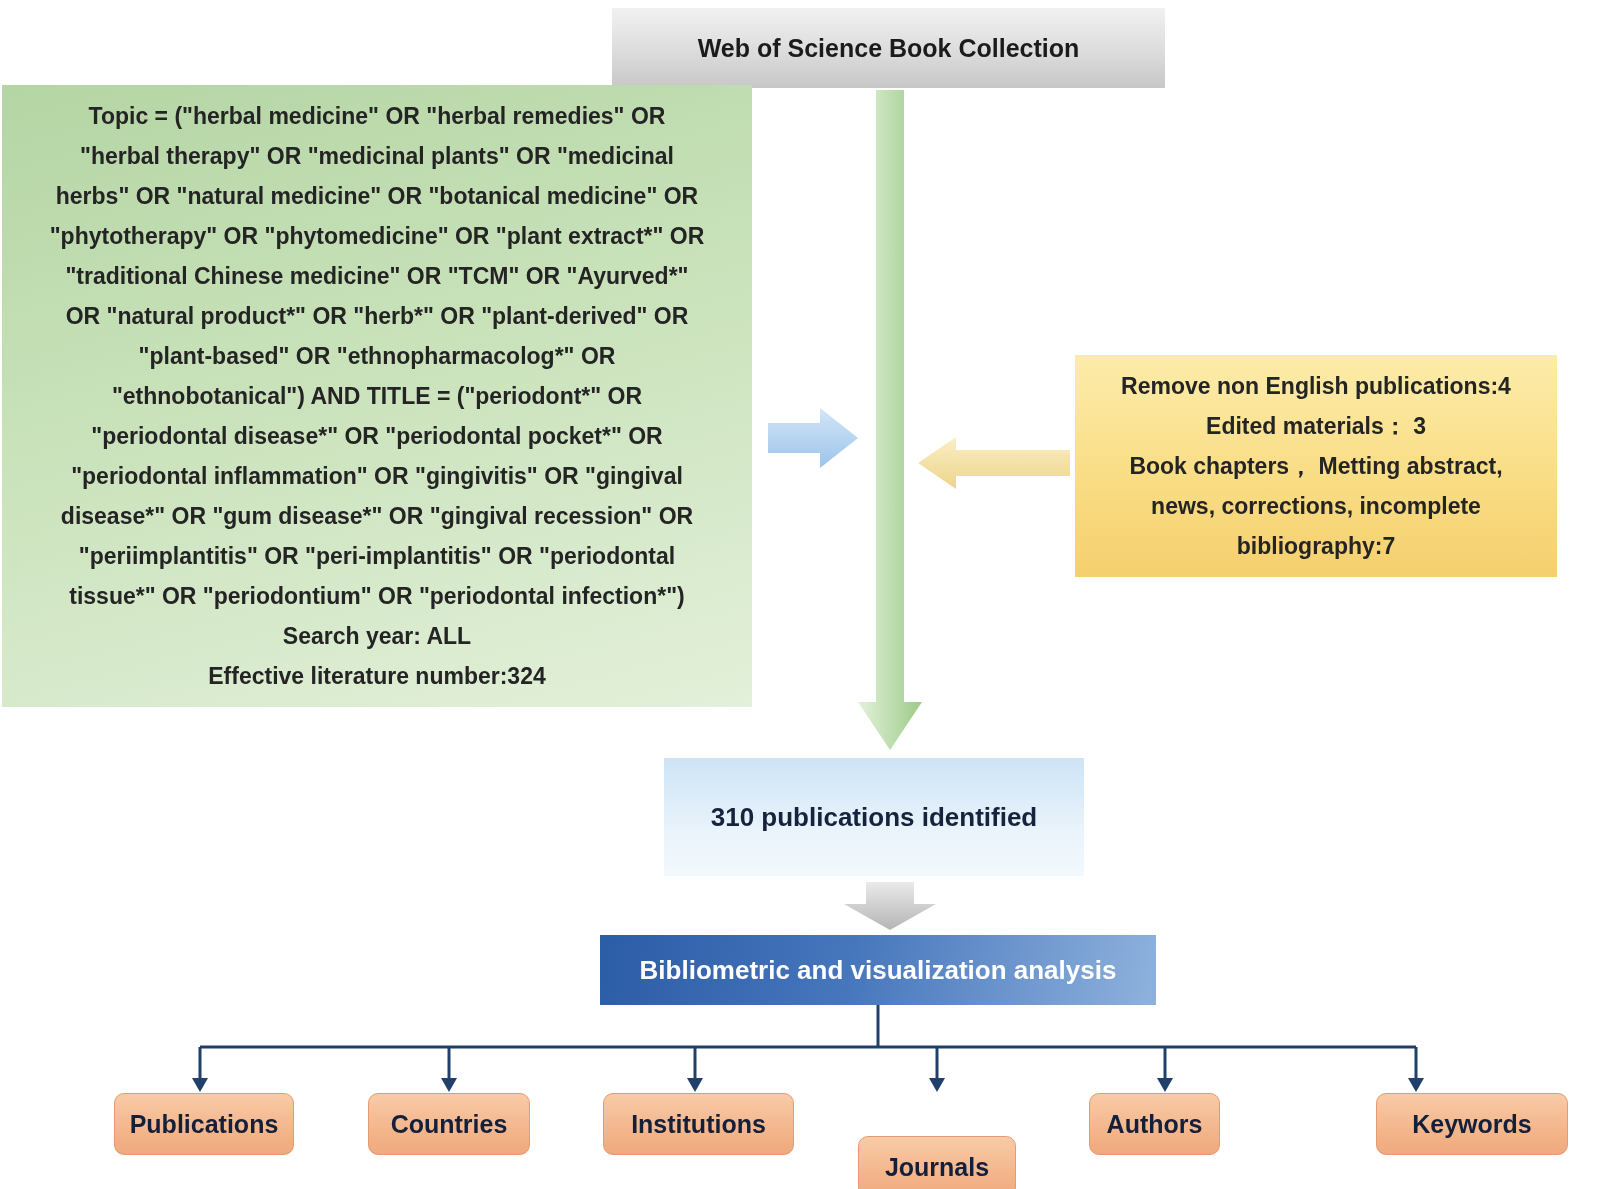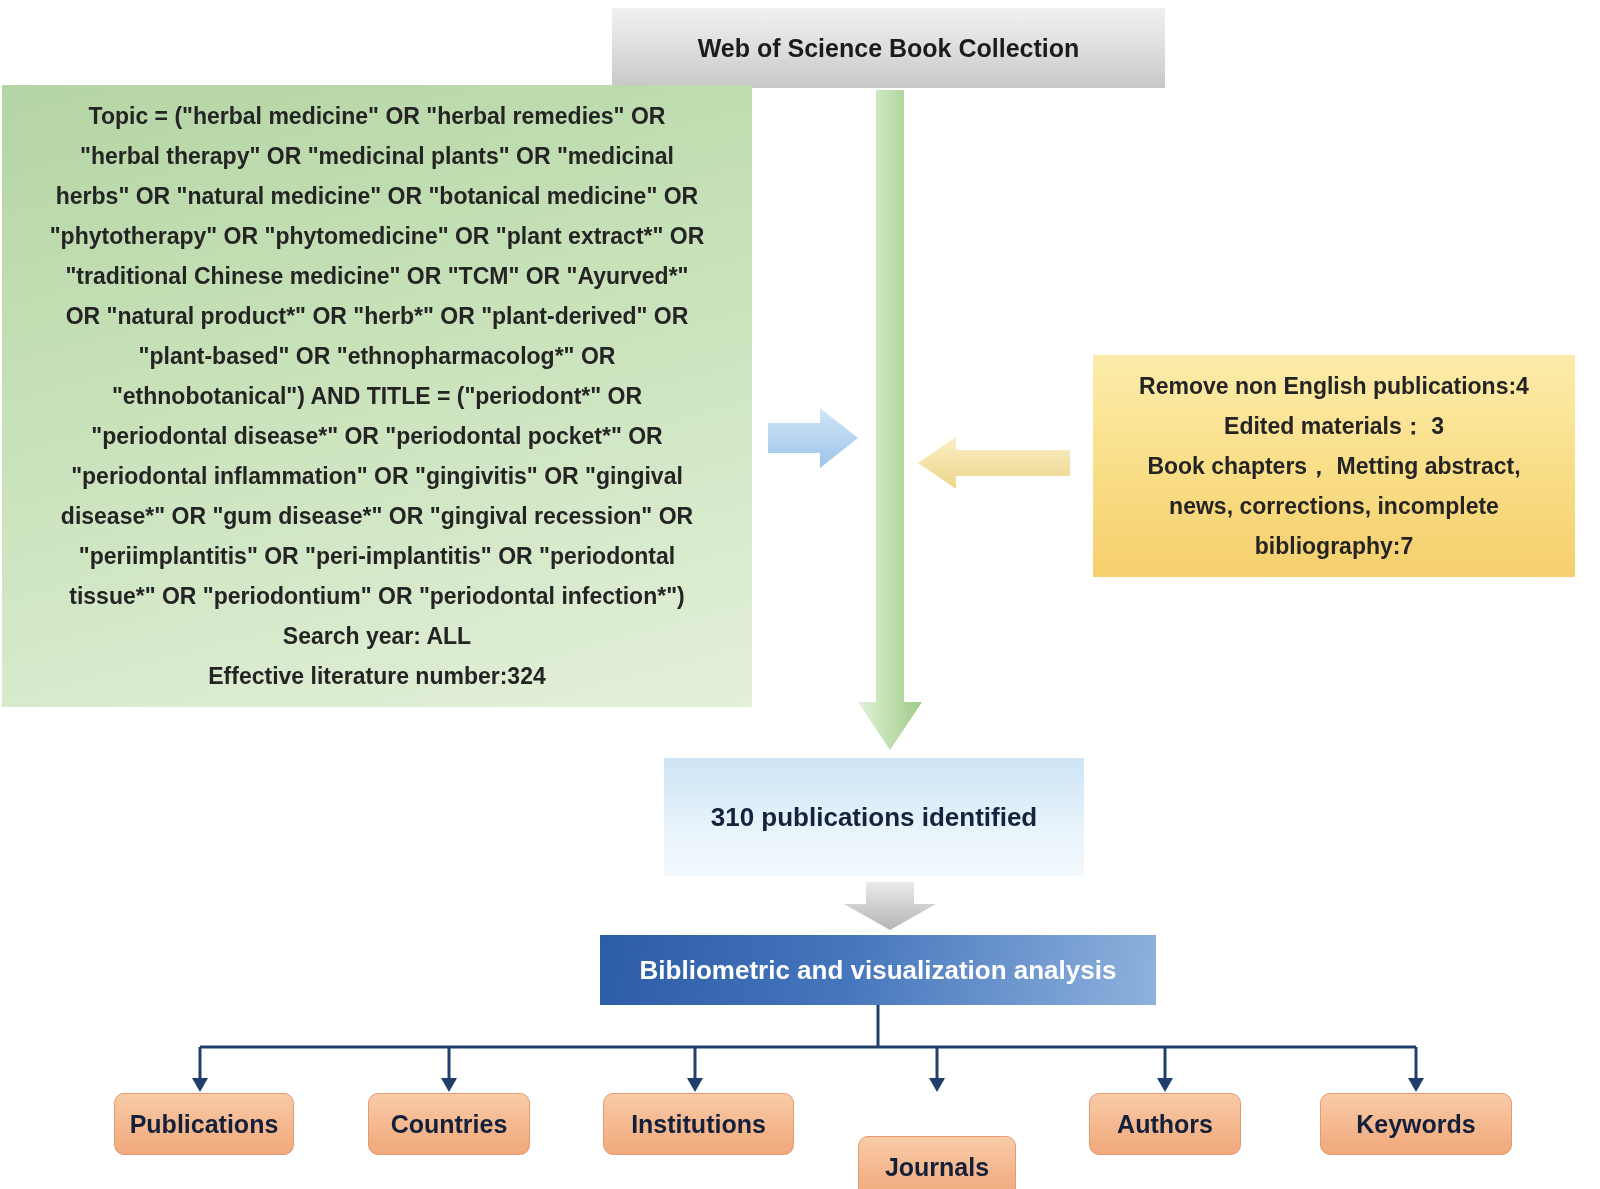--- a/index.html
+++ b/index.html
@@ -35,21 +35,20 @@
   }
   #green-box {
     left: 2px; top: 85px; width: 750px; height: 622px;
     background: linear-gradient(165deg, #b4d5a4 0%, #c9e2ba 45%, #e3f0da 100%);
   }
   #green-box .pre { font-size: 23px; line-height: 40px; color: #242424; }
 
   #yellow-box {
     left: 1075px; top: 355px; width: 482px; height: 222px;
     background: linear-gradient(180deg, #fcecaa 0%, #f9dd85 55%, #f5cf6d 100%);
-    margin-left: 18px;
   }
   #yellow-box .pre { font-size: 23px; line-height: 40px; color: #242424; }
 
   #identified-box {
     left: 664px; top: 758px; width: 420px; height: 118px;
     background: linear-gradient(180deg, #cde4f6 0%, #e8f3fb 60%, #f3f9fd 100%);
     font-size: 26px; color: #16233c;
   }
   #analysis-box {
     left: 600px; top: 935px; width: 556px; height: 70px;
@@ -60,22 +59,22 @@
     top: 1093px; height: 62px;
     background: linear-gradient(180deg, #f8cba8 0%, #f3b287 70%, #efa97d 100%);
     border: 1px solid #e59a70;
     border-radius: 10px;
     font-size: 25px; color: #14203a;
   }
   #cat-publications { left: 114px;  width: 180px; }
   #cat-countries    { left: 368px;  width: 162px; }
   #cat-institutions { left: 603px;  width: 191px; }
   #cat-journals     { left: 858px;  width: 158px; margin-top: 43px; }
-  #cat-authors      { left: 1089px; width: 152px; }
-  #cat-keywords     { left: 1320px; width: 192px; }
+  #cat-authors      { left: 1089px; width: 131px; }
+  #cat-keywords     { left: 1376px; width: 192px; }
 </style>
 </head>
 <body>
 
 <svg id="arrow-layer" width="1600" height="1189" viewBox="0 0 1600 1189" xmlns="http://www.w3.org/2000/svg">
   <defs>
     <linearGradient id="gradGreen" x1="0" y1="0" x2="1" y2="0">
       <stop offset="0" stop-color="#e3f2da"></stop>
       <stop offset="1" stop-color="#9ccb87"></stop>
     </linearGradient>

